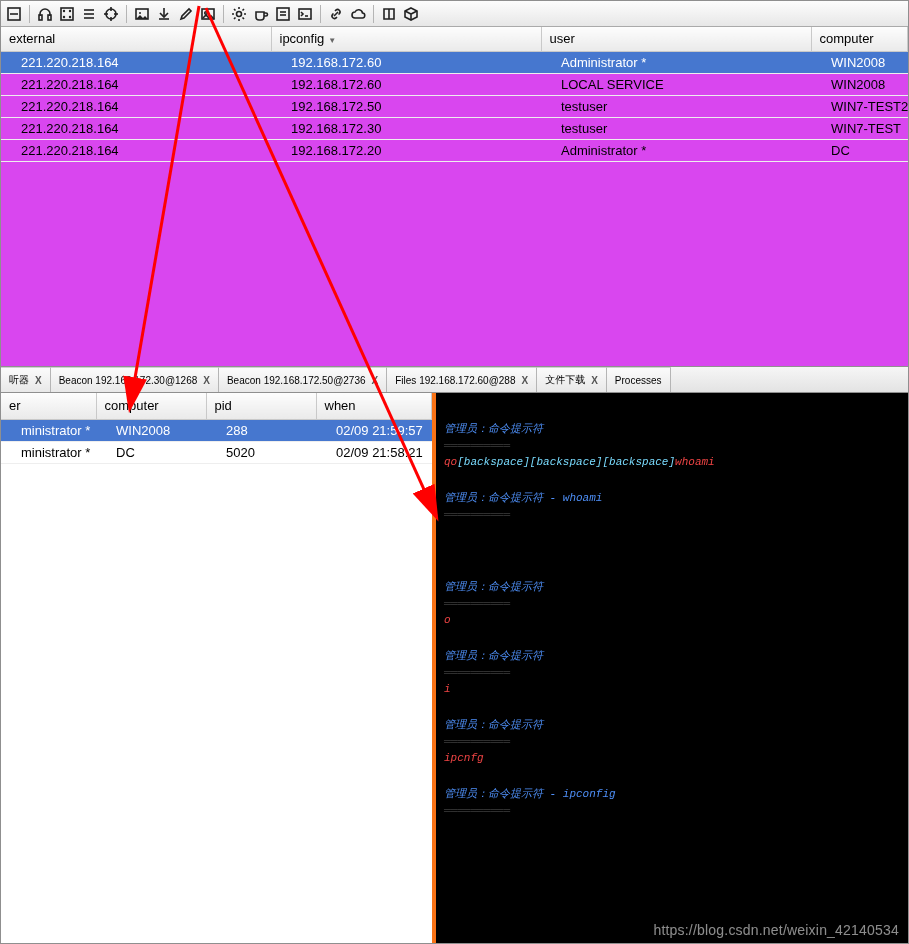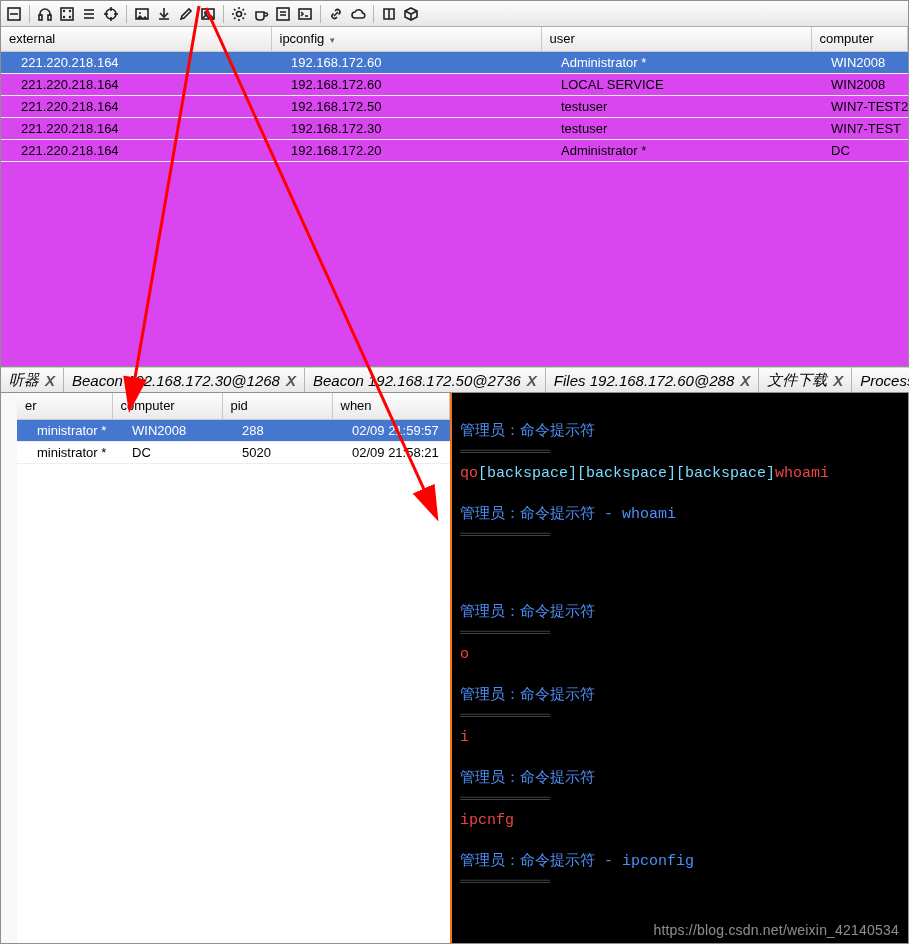--- a/index.html
+++ b/index.html
@@ -16,31 +16,31 @@
   
   .sessions { flex: 0 0 auto; height: 340px; background: #d946ef; border-bottom: 1px solid #8f8f8f; overflow: hidden; }
   table.grid { width: 100%; border-collapse: collapse; table-layout: fixed; }
   table.grid th { text-align: left; font-weight: normal; padding: 4px 8px; border-right: 1px solid #c9c9c9; border-bottom: 1px solid #c9c9c9; background: linear-gradient(#fdfdfd,#eaeaea); height: 24px; }
   table.grid td { padding: 3px 20px; border-bottom: 1px solid #eee; height: 22px; white-space: nowrap; overflow: hidden; }
   tr.sel td { background: #4677cf; color: #fff; }
   .sort-ind { font-size: 8px; color: #666; margin-left: 4px; }
 
   
   .tabstrip { height: 26px; background: linear-gradient(#f6f6f6,#e3e3e3); border-bottom: 1px solid #8f8f8f; display: flex; align-items: stretch; }
-  .tab { display: flex; align-items: center; padding: 0 8px; border-right: 1px solid #b5b5b5; border-top: 1px solid #d0d0d0; background: linear-gradient(#fbfbfb,#e8e8e8); font-size: 15px; gap: 6px; white-space: nowrap; cursor: pointer; font-style: italic; }
+  .tab { display: flex; align-items: center; padding: 0 8px; border-right: 1px solid #b5b5b5; border-top: 1px solid #d0d0d0; background: linear-gradient(#fbfbfb,#e8e8e8); font-size: 10px; gap: 6px; white-space: nowrap; cursor: pointer; }
   .tab .x { color: #555; font-weight: bold; cursor: pointer; }
 
   
   .lower { flex: 1 1 auto; display: flex; min-height: 0; }
-  .proc-pane { width: 435px; background: #fff; border-right: 2px solid #f97316; display: flex; flex-direction: column; margin-left: 16px; }
+  .proc-pane { width: 435px; background: #fff; border-right: 4px solid #f97316; display: flex; flex-direction: column; }
   .proc-pane table.grid th { height: 26px; }
   .proc-pane table.grid td { height: 22px; }
   .proc-pane tr.sel td { background: #4677cf; color: #fff; }
 
-  .console-pane { flex: 1; background: #000; color: #fff; font-family: Consolas, "Courier New", monospace; font-size: 15px; padding: 10px 8px; overflow: hidden; position: relative; }
+  .console-pane { flex: 1; background: #000; color: #fff; font-family: Consolas, "Courier New", monospace; font-size: 11px; padding: 10px 8px; overflow: hidden; position: relative; font-style: italic; }
   .console-pane .line { white-space: pre; margin-bottom: 4px; }
   .blue { color: #4e8ff7; }
   .cyan { color: #7adcff; }
   .wht  { color: #ef4444; }
   .gray-rule { color: #3f3f3f; letter-spacing: 0; }
   .blank { height: 18px; }
 
   
   .watermark { position: absolute; right: 10px; bottom: 6px; color: rgba(255,255,255,0.55); font-family: Arial, sans-serif; font-size: 14px; letter-spacing: .2px; pointer-events: none; }
 

